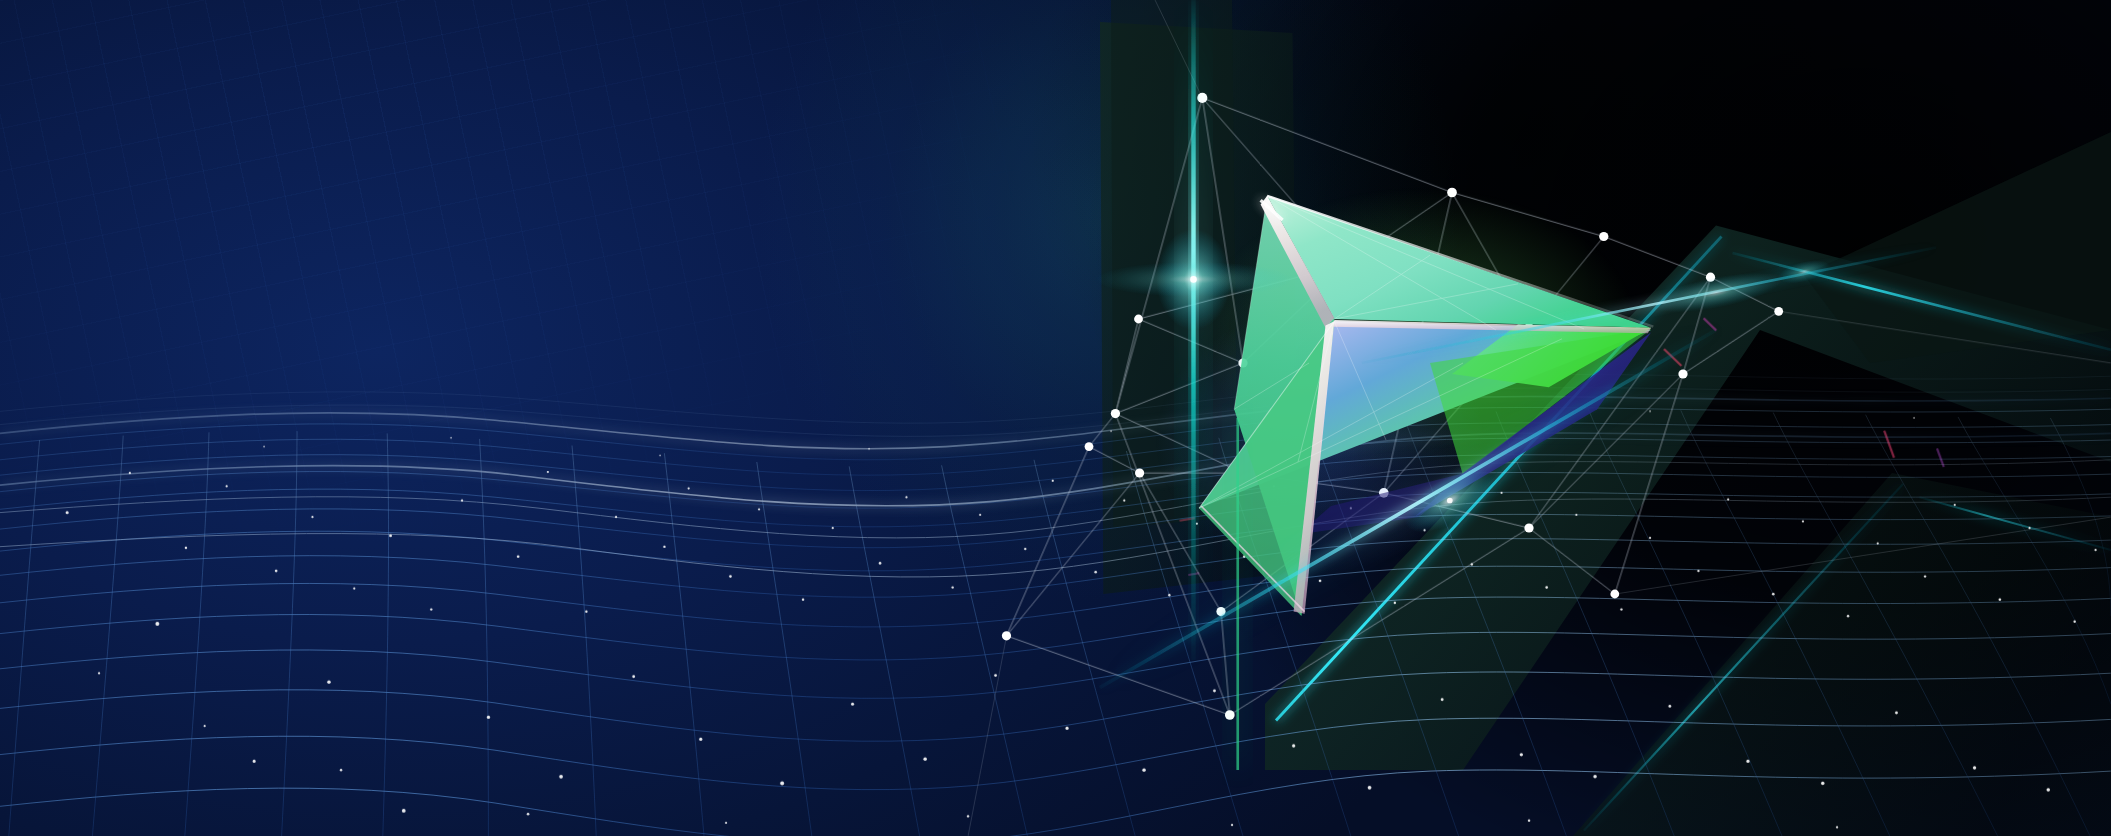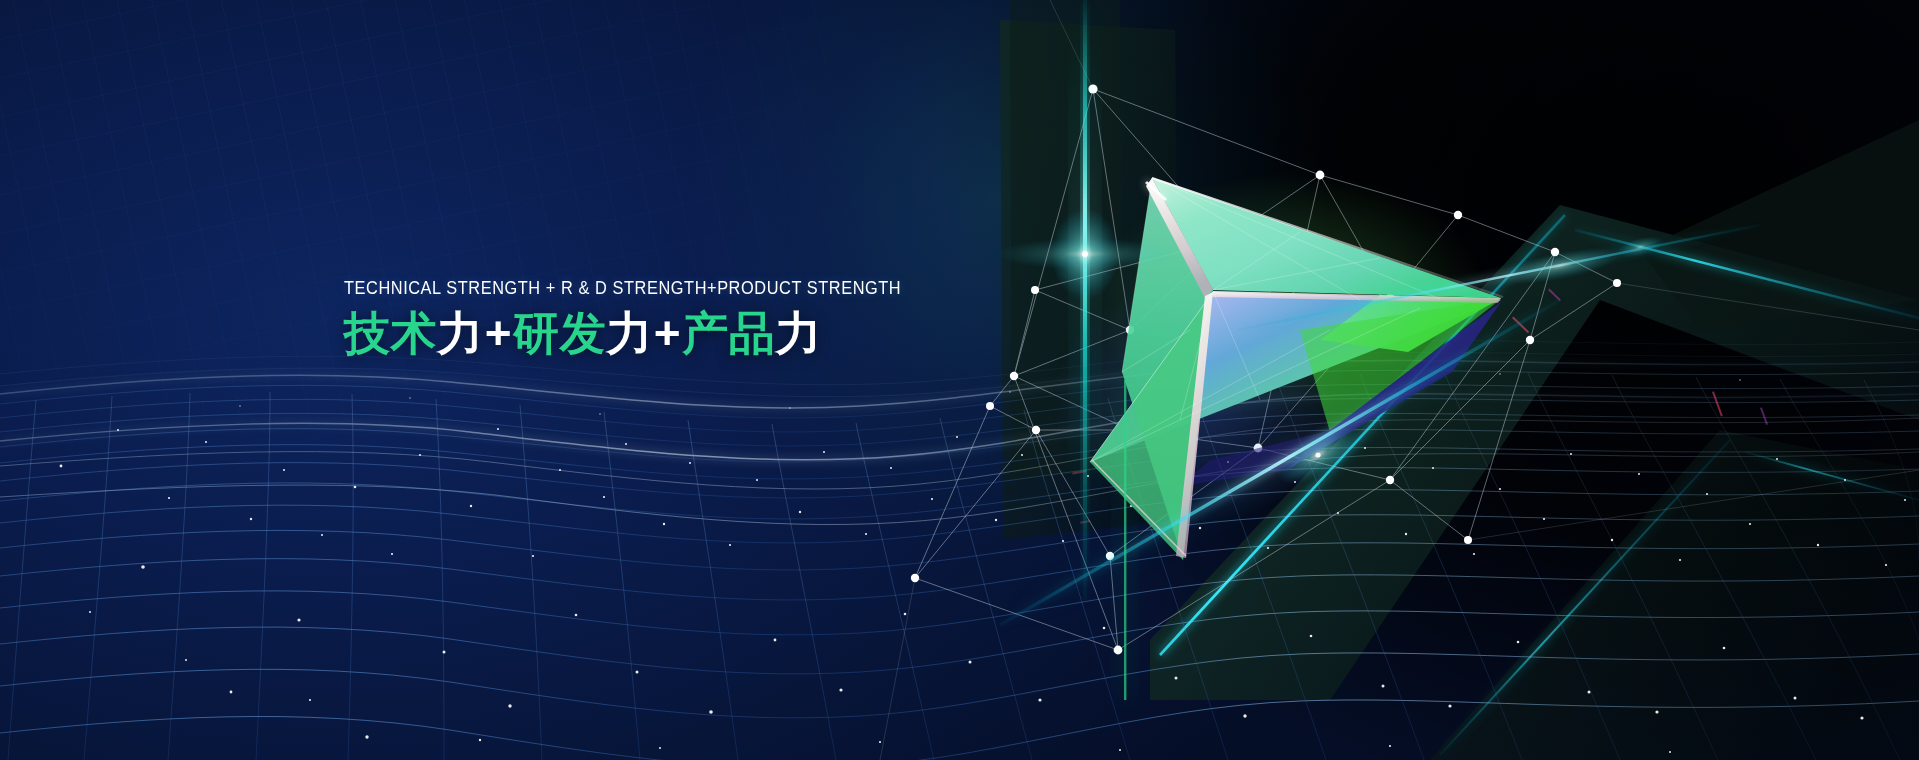--- a/index.html
+++ b/index.html
@@ -572,20 +572,14 @@
     <g opacity="0.7">
       <rect x="1124" y="380" width="2.4" height="320" fill="#2fd48c"></rect>
       <rect x="1121" y="380" width="8" height="320" fill="#2fd48c" opacity="0.25" filter="url(#bigGlow)"></rect>
     </g>
 
     <circle cx="1085" cy="254" r="3" fill="#ffffff" opacity="0.95"></circle>
     <circle cx="1318" cy="455" r="2.6" fill="#ffffff" opacity="0.9"></circle>
     <ellipse cx="1640" cy="247" rx="24" ry="9" fill="url(#flare)" opacity="0.5" transform="rotate(-14 1640 247)"></ellipse>
   </svg>
 
-  <div id="headline">
-    <div id="eyebrow">TECHNICAL STRENGTH + R &amp; D STRENGTH+PRODUCT STRENGTH</div>
-    <h1 id="title-cn">
-      <span class="seg-green">技术</span><span class="seg-white">力</span><span class="seg-plus">+</span><span class="seg-green">研发</span><span class="seg-white">力</span><span class="seg-plus">+</span><span class="seg-green">产品</span><span class="seg-white">力</span>
-    </h1>
-  </div>
 
 </div>
 
 </body></html>

